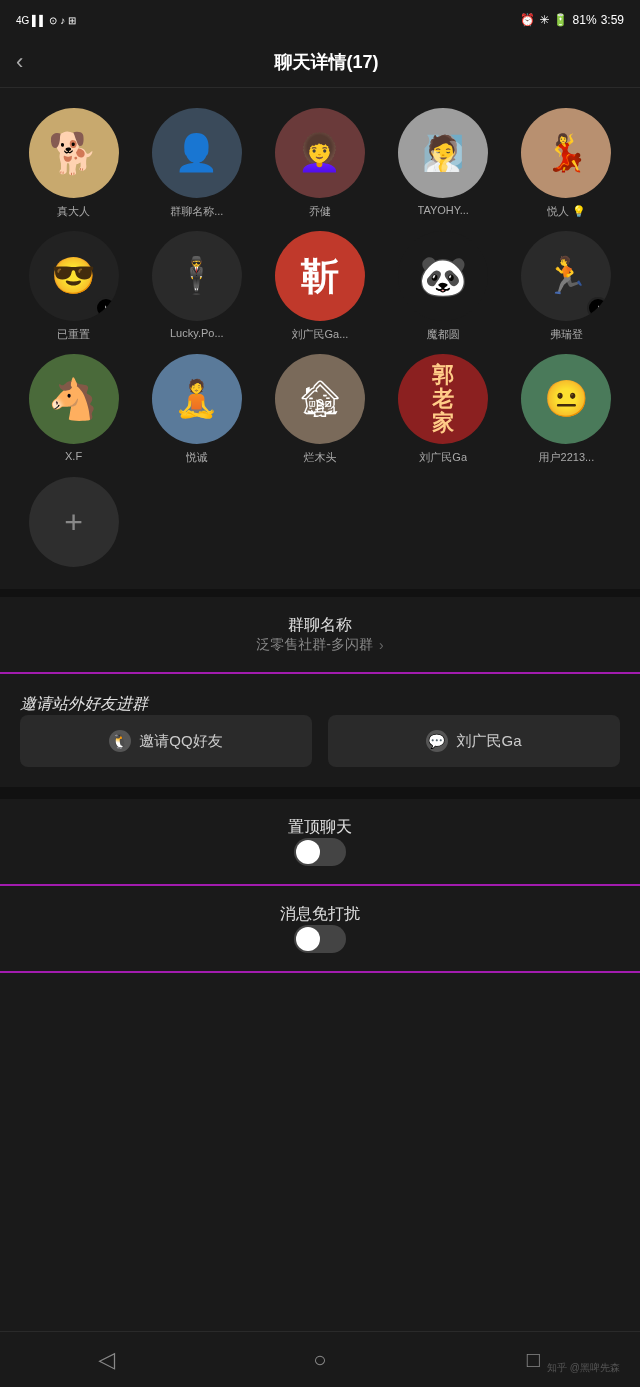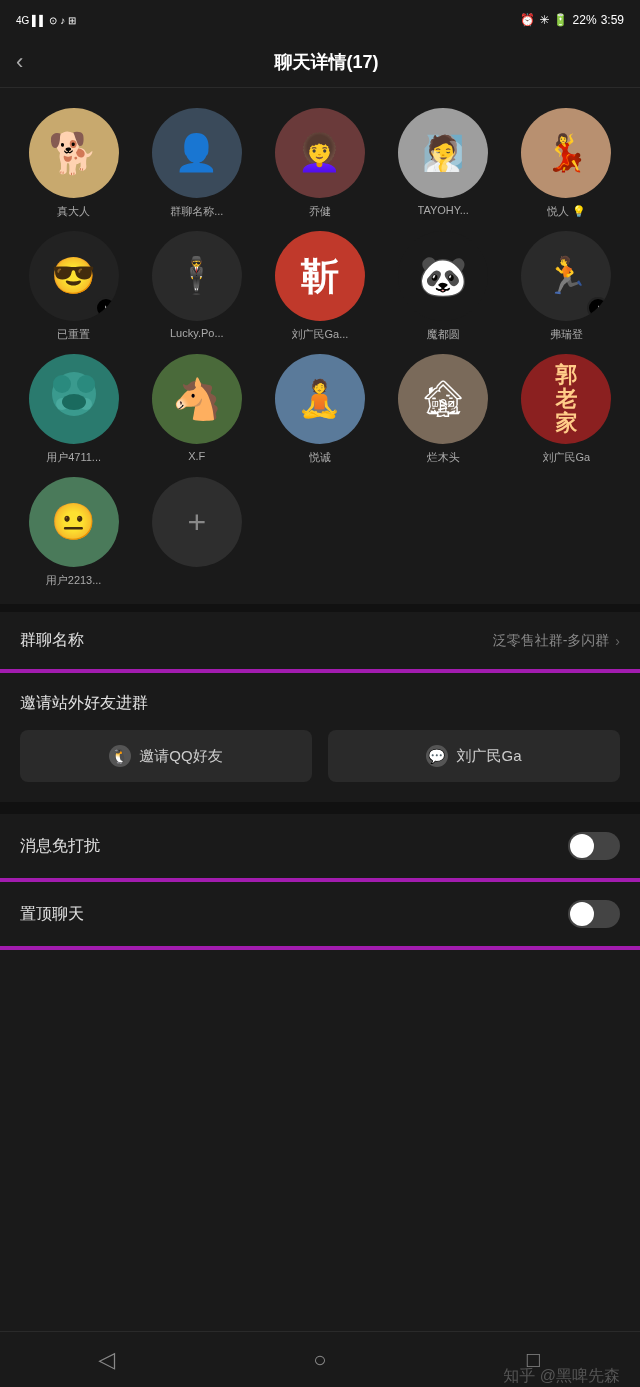--- a/index.html
+++ b/index.html
@@ -110,22 +110,23 @@
 
     
     .settings-section {
       background: #1a1a1a;
     }
     .setting-row {
       display: flex;
       align-items: center;
       justify-content: space-between;
       padding: 18px 20px;
-      border-bottom: 4px solid #a21caf;
+      border-bottom: 2px solid #a21caf;
       min-height: 60px;
+      flex-direction: column;
     }
     .setting-label {
       font-size: 16px;
       color: #e0e0e0;
     }
     .setting-value {
       font-size: 14px;
       color: #888;
       display: flex;
       align-items: center;
@@ -137,21 +138,21 @@
     }
 
     
     .invite-section {
       padding: 20px;
       background: #1a1a1a;
     }
     .invite-title {
       font-size: 16px;
       color: #e0e0e0;
-      margin-bottom: 16px;
+      font-style: italic;
     }
     .invite-buttons {
       display: flex;
       gap: 16px;
     }
     .invite-btn {
       flex: 1;
       height: 52px;
       background: #2a2a2a;
       border-radius: 8px;
@@ -212,22 +213,22 @@
       align-items: center;
       justify-content: center;
       width: 60px;
       height: 40px;
       font-size: 22px;
       color: #888;
     }
     .zhihu-watermark {
       position: absolute;
       right: 20px;
-      bottom: 0;
-      font-size: 16px;
+      bottom: 12px;
+      font-size: 10px;
       color: #555;
     }
 
     
     .tiktok-badge {
       position: absolute;
       bottom: 2px;
       right: 2px;
       width: 22px;
       height: 22px;
@@ -250,21 +251,21 @@
 <body>
 
 <div class="status-bar">
   <div class="status-left">
     <span>4G</span> ▌▌ ⊙ ♪ ⊞
   </div>
   <div class="status-right">
     <span>⏰</span>
     <span>✳</span>
     <span>🔋</span>
-    <span>22%</span>
+    <span>81%</span>
     <span>3:59</span>
   </div>
 </div>
 
 <div class="header">
   <div class="header-back">‹</div>
   <div class="header-title">聊天详情(17)</div>
 </div>
 
 <div class="members-section">
@@ -331,34 +332,20 @@
 
     </div>
     <span class="member-name">魔都圆</span>
   </div>
       <div class="member-item">
     <div class="member-avatar" style="background: #2a2a2a; display:flex; align-items:center; justify-content:center;">
       <div style="font-size:36px;">🏃</div>
       <div class="tiktok-badge">♪</div>
     </div>
     <span class="member-name">弗瑞登</span>
-  </div>
-      <div class="member-item">
-    <div class="member-avatar" style="background: #2a7a6e; display:flex; align-items:center; justify-content:center;">
-      <svg width="70" height="70" viewBox="0 0 70 70">
-            <circle cx="35" cy="30" r="22" fill="#3a9a8e"></circle>
-            <circle cx="23" cy="20" r="9" fill="#2a8a7e"></circle>
-            <circle cx="47" cy="20" r="9" fill="#2a8a7e"></circle>
-            <circle cx="23" cy="40" r="6" fill="#4aaa9e"></circle>
-            <circle cx="47" cy="40" r="6" fill="#4aaa9e"></circle>
-            <ellipse cx="35" cy="38" rx="12" ry="8" fill="#1a6a5e"></ellipse>
-          </svg>
-
-    </div>
-    <span class="member-name">用户4711...</span>
   </div>
       <div class="member-item">
     <div class="member-avatar" style="background: #4a6a3a; display:flex; align-items:center; justify-content:center;">
       <div style="font-size:40px;">🐴</div>
 
     </div>
     <span class="member-name">X.F</span>
   </div>
       <div class="member-item">
     <div class="member-avatar" style="background: #5a7a9a; display:flex; align-items:center; justify-content:center;">
@@ -419,29 +406,29 @@
       <button class="invite-btn">
         <span class="invite-icon" style="background:#555; font-size:14px;">💬</span>
         <span>刘广民Ga</span>
       </button>
     </div>
   </div>
 
   <div class="section-gap"></div>
 
   <div class="setting-row">
+    <span class="setting-label">置顶聊天</span>
+    <div class="toggle" id="pin-toggle">
+      <div class="toggle-knob"></div>
+    </div>
+  </div>
+
+  <div class="setting-row">
     <span class="setting-label">消息免打扰</span>
     <div class="toggle" id="mute-toggle">
-      <div class="toggle-knob"></div>
-    </div>
-  </div>
-
-  <div class="setting-row">
-    <span class="setting-label">置顶聊天</span>
-    <div class="toggle" id="pin-toggle">
       <div class="toggle-knob"></div>
     </div>
   </div>
 </div>
 
 <div style="height: 80px;"></div>
 
 <div class="bottom-nav">
   <div class="nav-item">◁</div>
   <div class="nav-item">○</div>

